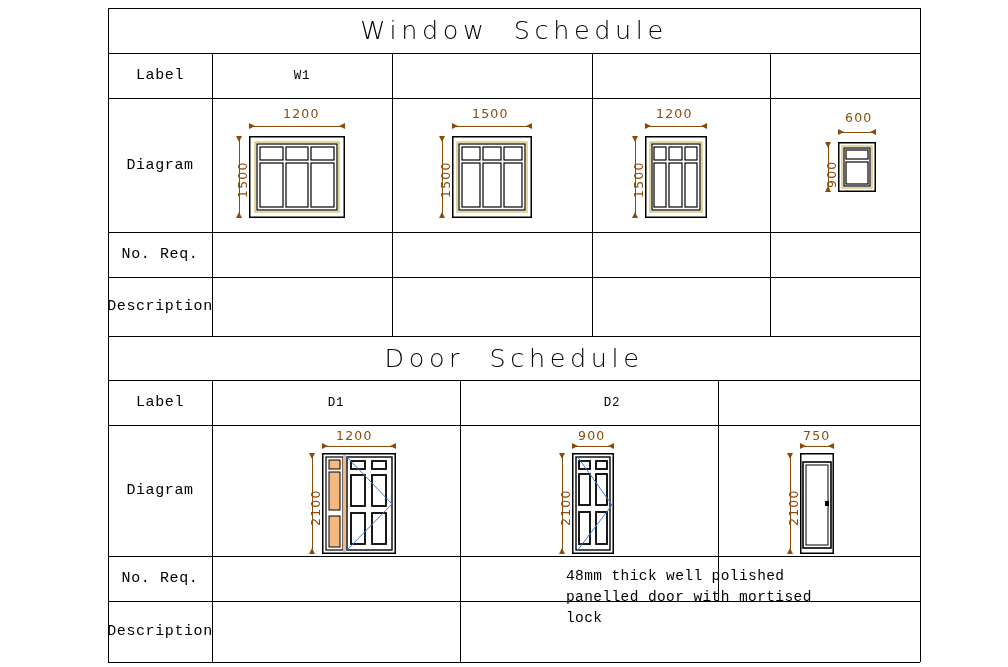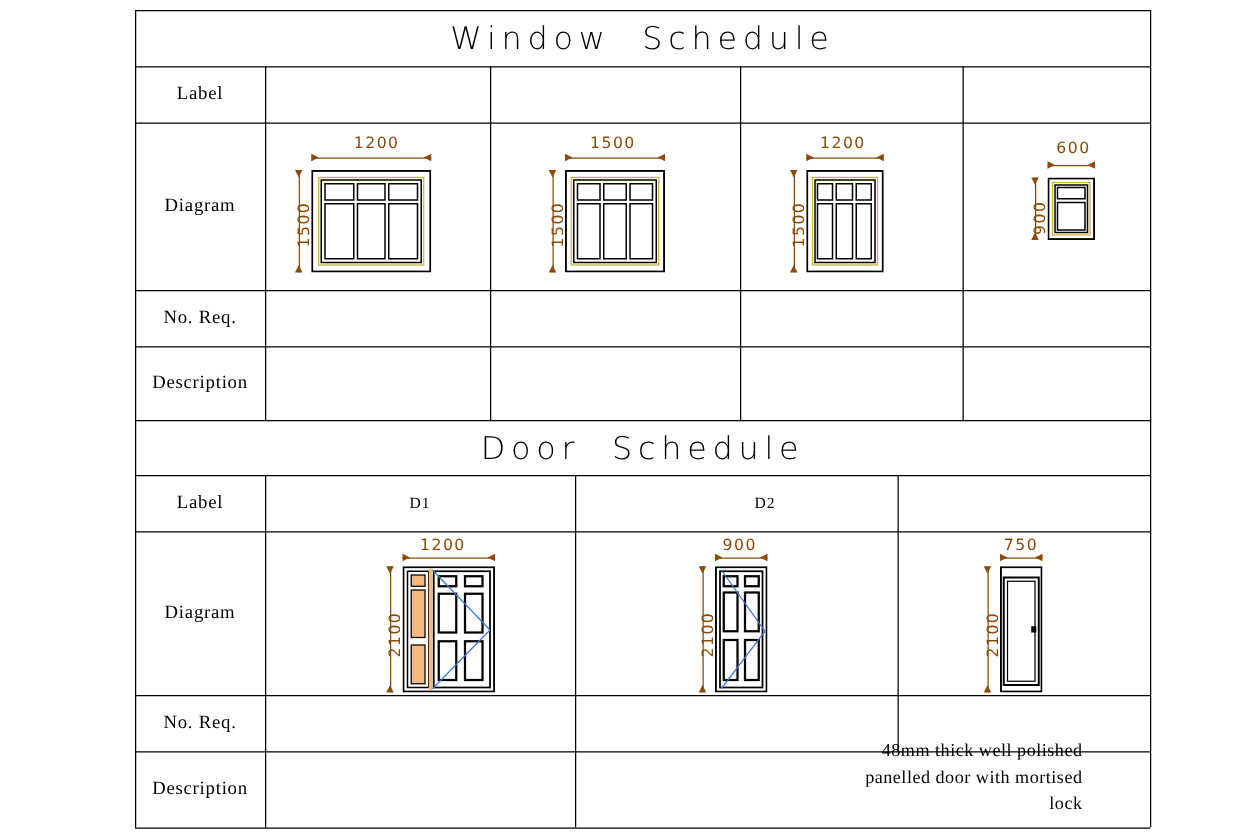--- a/index.html
+++ b/index.html
@@ -12,21 +12,21 @@
   .line{position:absolute;background:#000;}
   .hline{height:1px;}
   .vline{width:1px;}
 
   
   .cell{
     position:absolute;display:flex;align-items:center;justify-content:center;
     box-sizing:border-box;white-space:pre;
   }
   .cad{
-    font-family:Liberation Serif, serif;
+    font-family:Liberation Mono, monospace;
     font-weight:300;
     color:#000;
   }
   .title-txt{
     font-size:25px;letter-spacing:4.5px;
     font-family:"DejaVu Sans",sans-serif;
     font-weight:300;
     transform:scaleX(1.02);
   }
   .rowlabel{font-size:15px;letter-spacing:.6px;}
@@ -74,20 +74,21 @@
   <div class="line vline" style="left:592px;top:53px;height:284px;"></div>
   <div class="line vline" style="left:770px;top:53px;height:284px;"></div>
 
   <div class="cell cad title-txt" style="left:108px;top:8px;width:812px;height:45px;">Window  Schedule</div>
 
   <div class="cell cad rowlabel" style="left:108px;top:53px;width:104px;height:45px;">Label</div>
   <div class="cell cad rowlabel" style="left:108px;top:98px;width:104px;height:134px;">Diagram</div>
   <div class="cell cad rowlabel" style="left:108px;top:232px;width:104px;height:45px;">No. Req.</div>
   <div class="cell cad rowlabel" style="left:108px;top:277px;width:104px;height:59px;">Description</div>
 
+  <div class="cell cad collabel" style="left:212px;top:53px;width:180px;height:45px;">W1</div>
 
   <div class="cell cad collabel" style="left:212px;top:232px;width:180px;height:45px;"></div>
   <div class="cell cad collabel" style="left:392px;top:232px;width:200px;height:45px;"></div>
   <div class="cell cad collabel" style="left:592px;top:232px;width:178px;height:45px;"></div>
   <div class="cell cad collabel" style="left:770px;top:232px;width:150px;height:45px;"></div>
 
   <div class="cell cad collabel" style="left:212px;top:277px;width:180px;height:59px;"></div>
   <div class="cell cad collabel" style="left:392px;top:277px;width:200px;height:59px;"></div>
   <div class="cell cad collabel" style="left:592px;top:277px;width:178px;height:59px;"></div>
   <div class="cell cad collabel" style="left:770px;top:277px;width:150px;height:59px;"></div>
@@ -196,21 +197,21 @@
   <div class="cell cad rowlabel" style="left:108px;top:601px;width:104px;height:61px;">Description</div>
 
   <div class="cell cad collabel" style="left:212px;top:380px;width:248px;height:45px;">D1</div>
   <div class="cell cad collabel" style="left:460px;top:380px;width:258px;height:45px;padding-left:46px;">D2</div>
 
   <div class="cell cad collabel" style="left:212px;top:556px;width:248px;height:45px;"></div>
   <div class="cell cad collabel" style="left:460px;top:556px;width:258px;height:45px;"></div>
   <div class="cell cad collabel" style="left:718px;top:556px;width:202px;height:45px;"></div>
 
   <div class="cell cad collabel" style="left:212px;top:601px;width:248px;height:61px;"></div>
-  <div class="cad desc-txt" style="position:absolute;left:566px;top:591px;width:300px;text-align:right;">48mm thick well polished
+  <div class="cad desc-txt" style="position:absolute;left:566px;top:566px;width:300px;">48mm thick well polished
 panelled door with mortised
 lock</div>
 
   <div class="dwg" style="left:322px;top:453px;">
     <svg width="74" height="101" viewBox="0 0 74 101">
 
       <rect x="0.75" y="0.75" width="72.5" height="99.5" fill="none" stroke="#000" stroke-width="1.5"></rect>
 
       <rect x="4" y="4" width="17" height="93" fill="none" stroke="#000" stroke-width="1.2"></rect>
       <rect x="7" y="7" width="11" height="9" fill="#f5b97f" stroke="#000" stroke-width="1"></rect>

